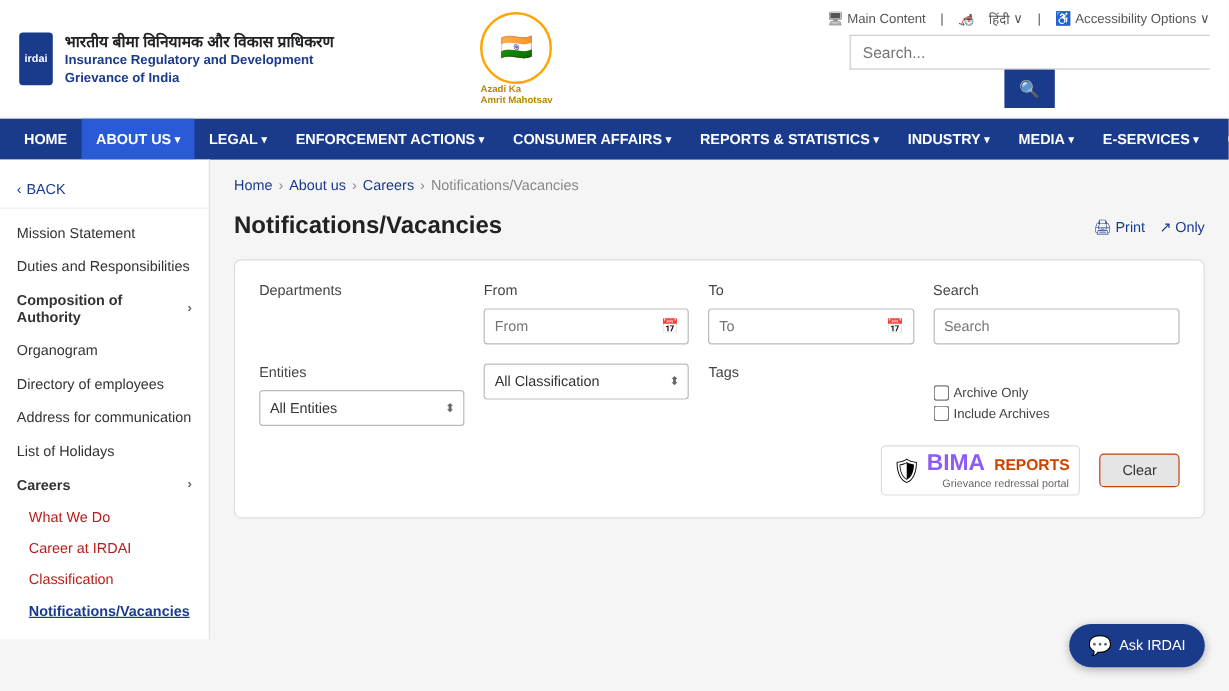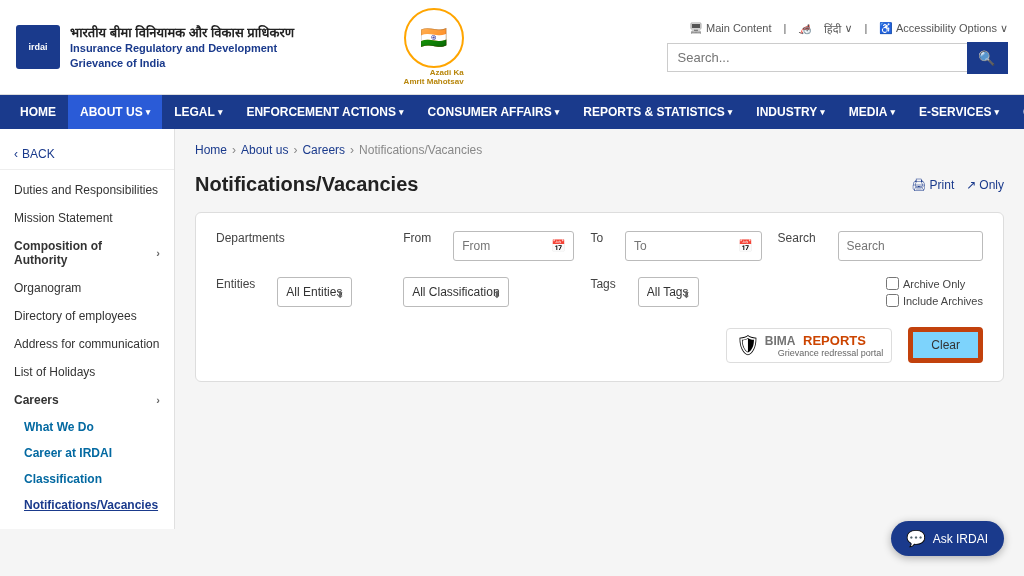--- a/index.html
+++ b/index.html
@@ -1,81 +1,81 @@
 <!DOCTYPE html>
 <html><head>
   <meta charset="utf-8">
   <style>
     * { box-sizing: border-box; margin: 0; padding: 0; }
     body { font-family: Arial, sans-serif; font-size: 13px; background: #f5f5f5; width: 1024px; }
 
     
     .header { background: #fff; display: flex; align-items: center; padding: 8px 16px; border-bottom: 1px solid #ddd; gap: 16px; }
     .logo-area { display: flex; align-items: center; gap: 10px; min-width: 260px; }
-    .logo-box { background: #1a3a8c; width: 44px; height: 44px; display: flex; align-items: center; justify-content: center; border-radius: 3px; }
+    .logo-box { background: #1a3a8c; width: 28px; height: 44px; display: flex; align-items: center; justify-content: center; border-radius: 3px; }
     .logo-box span { color: white; font-size: 9px; font-weight: bold; text-align: center; line-height: 1.2; }
     .org-title { display: flex; flex-direction: column; }
     .org-hindi { font-size: 13px; color: #222; font-weight: bold; }
     .org-english { font-size: 11px; color: #1a3a8c; font-weight: bold; line-height: 1.4; }
     .azadi-logo { margin: 0 auto; display: flex; align-items: center; flex-direction: column; }
     .azadi-circle { width: 60px; height: 60px; border-radius: 50%; border: 2px solid orange; display: flex; align-items: center; justify-content: center; position: relative; overflow: hidden; }
-    .azadi-text { font-size: 8px; text-align: right; color: #b8860b; font-weight: bold; }
+    .azadi-text { font-size: 8px; text-align: left; color: #b8860b; font-weight: bold; }
     .header-right { margin-left: auto; display: flex; flex-direction: column; gap: 6px; align-items: flex-end; }
     .header-top-links { display: flex; align-items: center; gap: 12px; font-size: 11px; color: #555; }
     .header-top-links a { color: #555; text-decoration: none; display: flex; align-items: center; gap: 3px; }
-    .search-bar { display: flex; align-items: center; gap: 0; }
+    .search-bar { display: flex; align-items: center; gap: 0; flex-direction: column; }
     .search-bar input { width: 300px; padding: 6px 10px; border: 1px solid #ccc; border-right: none; font-size: 13px; color: #999; outline: none; }
     .search-bar button { background: #1a3a8c; border: none; padding: 6px 12px; cursor: pointer; color: white; font-size: 14px; height: 32px; }
 
     
     .nav { background: #1a3a8c; display: flex; align-items: stretch; padding: 0 8px; }
     .nav-item { color: white; padding: 10px 12px; font-size: 12px; font-weight: 600; cursor: pointer; white-space: nowrap; display: flex; align-items: center; gap: 3px; text-decoration: none; }
     .nav-item.active { background: #2a5bd7; }
     .nav-arrow { font-size: 9px; }
 
     
     .main { display: flex; min-height: 400px; }
 
     
     .sidebar { width: 175px; background: #fff; border-right: 1px solid #e0e0e0; padding: 10px 0; flex-shrink: 0; }
     .sidebar-back { padding: 8px 14px; font-size: 12px; color: #1a3a8c; cursor: pointer; display: flex; align-items: center; gap: 4px; border-bottom: 1px solid #eee; margin-bottom: 6px; }
     .sidebar-item { padding: 7px 14px; font-size: 12px; color: #333; cursor: pointer; display: flex; align-items: center; justify-content: space-between; }
     .sidebar-section { padding: 7px 14px; font-size: 12px; font-weight: bold; color: #333; display: flex; align-items: center; justify-content: space-between; cursor: pointer; }
-    .sidebar-sub { padding: 6px 14px 6px 24px; font-size: 12px; color: #0369a1; cursor: pointer; font-weight: bold; }
+    .sidebar-sub { padding: 6px 14px 6px 24px; font-size: 12px; color: #b91c1c; cursor: pointer; }
     .sidebar-sub.active { font-weight: bold; color: #1a3a8c; text-decoration: underline; }
     .chevron { font-size: 11px; color: #666; }
 
     
     .content { flex: 1; padding: 14px 20px; }
     .breadcrumb { display: flex; align-items: center; gap: 5px; font-size: 12px; color: #555; margin-bottom: 16px; }
     .breadcrumb a { color: #1a3a8c; text-decoration: none; }
     .breadcrumb span { color: #888; }
 
     
     .page-title-row { display: flex; align-items: center; justify-content: space-between; margin-bottom: 16px; }
     .page-title { font-size: 20px; font-weight: bold; color: #222; }
     .page-actions { display: flex; align-items: center; gap: 12px; font-size: 12px; color: #1a3a8c; }
     .page-actions span { display: flex; align-items: center; gap: 3px; cursor: pointer; }
 
     
     .filter-card { background: #fff; border: 1px solid #ddd; border-radius: 6px; padding: 18px 20px; }
     .filter-row { display: flex; gap: 16px; margin-bottom: 16px; }
-    .filter-group { display: flex; flex-direction: row; gap: 22px; flex: 1; }
+    .filter-group { display: flex; flex-direction: column; gap: 8px; flex: 1; }
     .filter-group.search-group { flex: 1.2; }
     .filter-label { font-size: 12px; color: #444; font-weight: 500; }
     .filter-select { width: 100%; padding: 7px 8px; border: 1px solid #bbb; border-radius: 3px; font-size: 12px; background: #fff; color: #333; appearance: none; cursor: pointer; }
     .filter-input-text { width: 100%; padding: 7px 8px; border: 1px solid #bbb; border-radius: 3px; font-size: 12px; color: #999; background: #fff; outline: none; }
     .select-wrapper { position: relative; }
     .select-wrapper::after { content: '⬍'; position: absolute; right: 8px; top: 50%; transform: translateY(-50%); font-size: 10px; color: #666; pointer-events: none; }
     .date-wrapper { position: relative; }
     .cal-icon { position: absolute; right: 8px; top: 50%; transform: translateY(-50%); font-size: 12px; color: #666; }
     .archive-check { display: flex; align-items: center; gap: 4px; font-size: 11px; color: #444; }
     .bima-logo { background: #fff; border: 1px solid #ddd; border-radius: 4px; padding: 4px 8px; display: flex; align-items: center; gap: 4px; }
     .filter-bottom-row { display: flex; align-items: center; justify-content: flex-end; gap: 16px; margin-top: 8px; }
-    .btn-clear { background: #7dd3fc; border: 5px solid #c2410c; border-radius: 4px; padding: 6px 18px; font-size: 12px; cursor: pointer; color: #333; }
+    .btn-clear { background: #e5e5e5; border: 1px solid #c2410c; border-radius: 4px; padding: 6px 18px; font-size: 12px; cursor: pointer; color: #333; }
 
     
     .ask-irdai { position: fixed; bottom: 20px; right: 20px; background: #1a3a8c; color: white; border-radius: 50px; padding: 8px 16px; font-size: 12px; display: flex; align-items: center; gap: 6px; cursor: pointer; box-shadow: 0 2px 8px rgba(0,0,0,0.3); }
     .ask-irdai .chat-icon { font-size: 16px; }
   </style>
 </head>
 <body>
 
 <div class="header">
   <div class="logo-area">
@@ -139,24 +139,24 @@
 </nav>
 
 <div class="main">
 
   <div class="sidebar">
     <div class="sidebar-back">
       <span>‹</span>
       <span>BACK</span>
     </div>
     <div class="sidebar-item">
+      <span>Mission Statement</span>
+    </div>
+    <div class="sidebar-item">
       <span>Duties and Responsibilities</span>
-    </div>
-    <div class="sidebar-item">
-      <span>Mission Statement</span>
     </div>
     <div class="sidebar-section">
       <span>Composition of Authority</span>
       <span class="chevron">›</span>
     </div>
     <div class="sidebar-item">
       <span>Organogram</span>
     </div>
     <div class="sidebar-item">
       <span>Directory of employees</span>
@@ -256,25 +256,20 @@
         <div class="filter-group">
           <div class="select-wrapper">
             <select class="filter-select">
               <option>All Classification</option>
             </select>
           </div>
         </div>
 
         <div class="filter-group">
           <label class="filter-label">Tags</label>
-          <div class="select-wrapper">
-            <select class="filter-select">
-              <option>All Tags</option>
-            </select>
-          </div>
         </div>
 
         <div class="filter-group" style="flex:1.2; justify-content:flex-end;">
           <div style="display:flex; flex-direction:column; gap:4px; margin-bottom:4px;">
             <label class="archive-check">
               <input type="checkbox" style="">
               <span>Archive Only</span>
             </label>
             <label class="archive-check">
               <input type="checkbox" style="">
@@ -283,21 +278,21 @@
           </div>
         </div>
 
       </div>
 
       <div class="filter-bottom-row">
         <div class="bima-logo">
           <div style="font-size:20px;">🛡</div>
           <div>
             <div>
-              <span style="color:#737373; font-size:12px; font-weight:bold;">BIMA</span>
+              <span style="color:#8b5cf6; font-size:19px; font-weight:bold;">BIMA</span>
               <span style="color:#cc4400; font-size:13px; font-weight:bold; margin-left:4px;">REPORTS</span>
             </div>
             <div style="font-size:9px; color:#666;margin-left:13px;">Grievance redressal portal</div>
           </div>
         </div>
         <button class="btn-clear">Clear</button>
       </div>
 
     </div>
 

